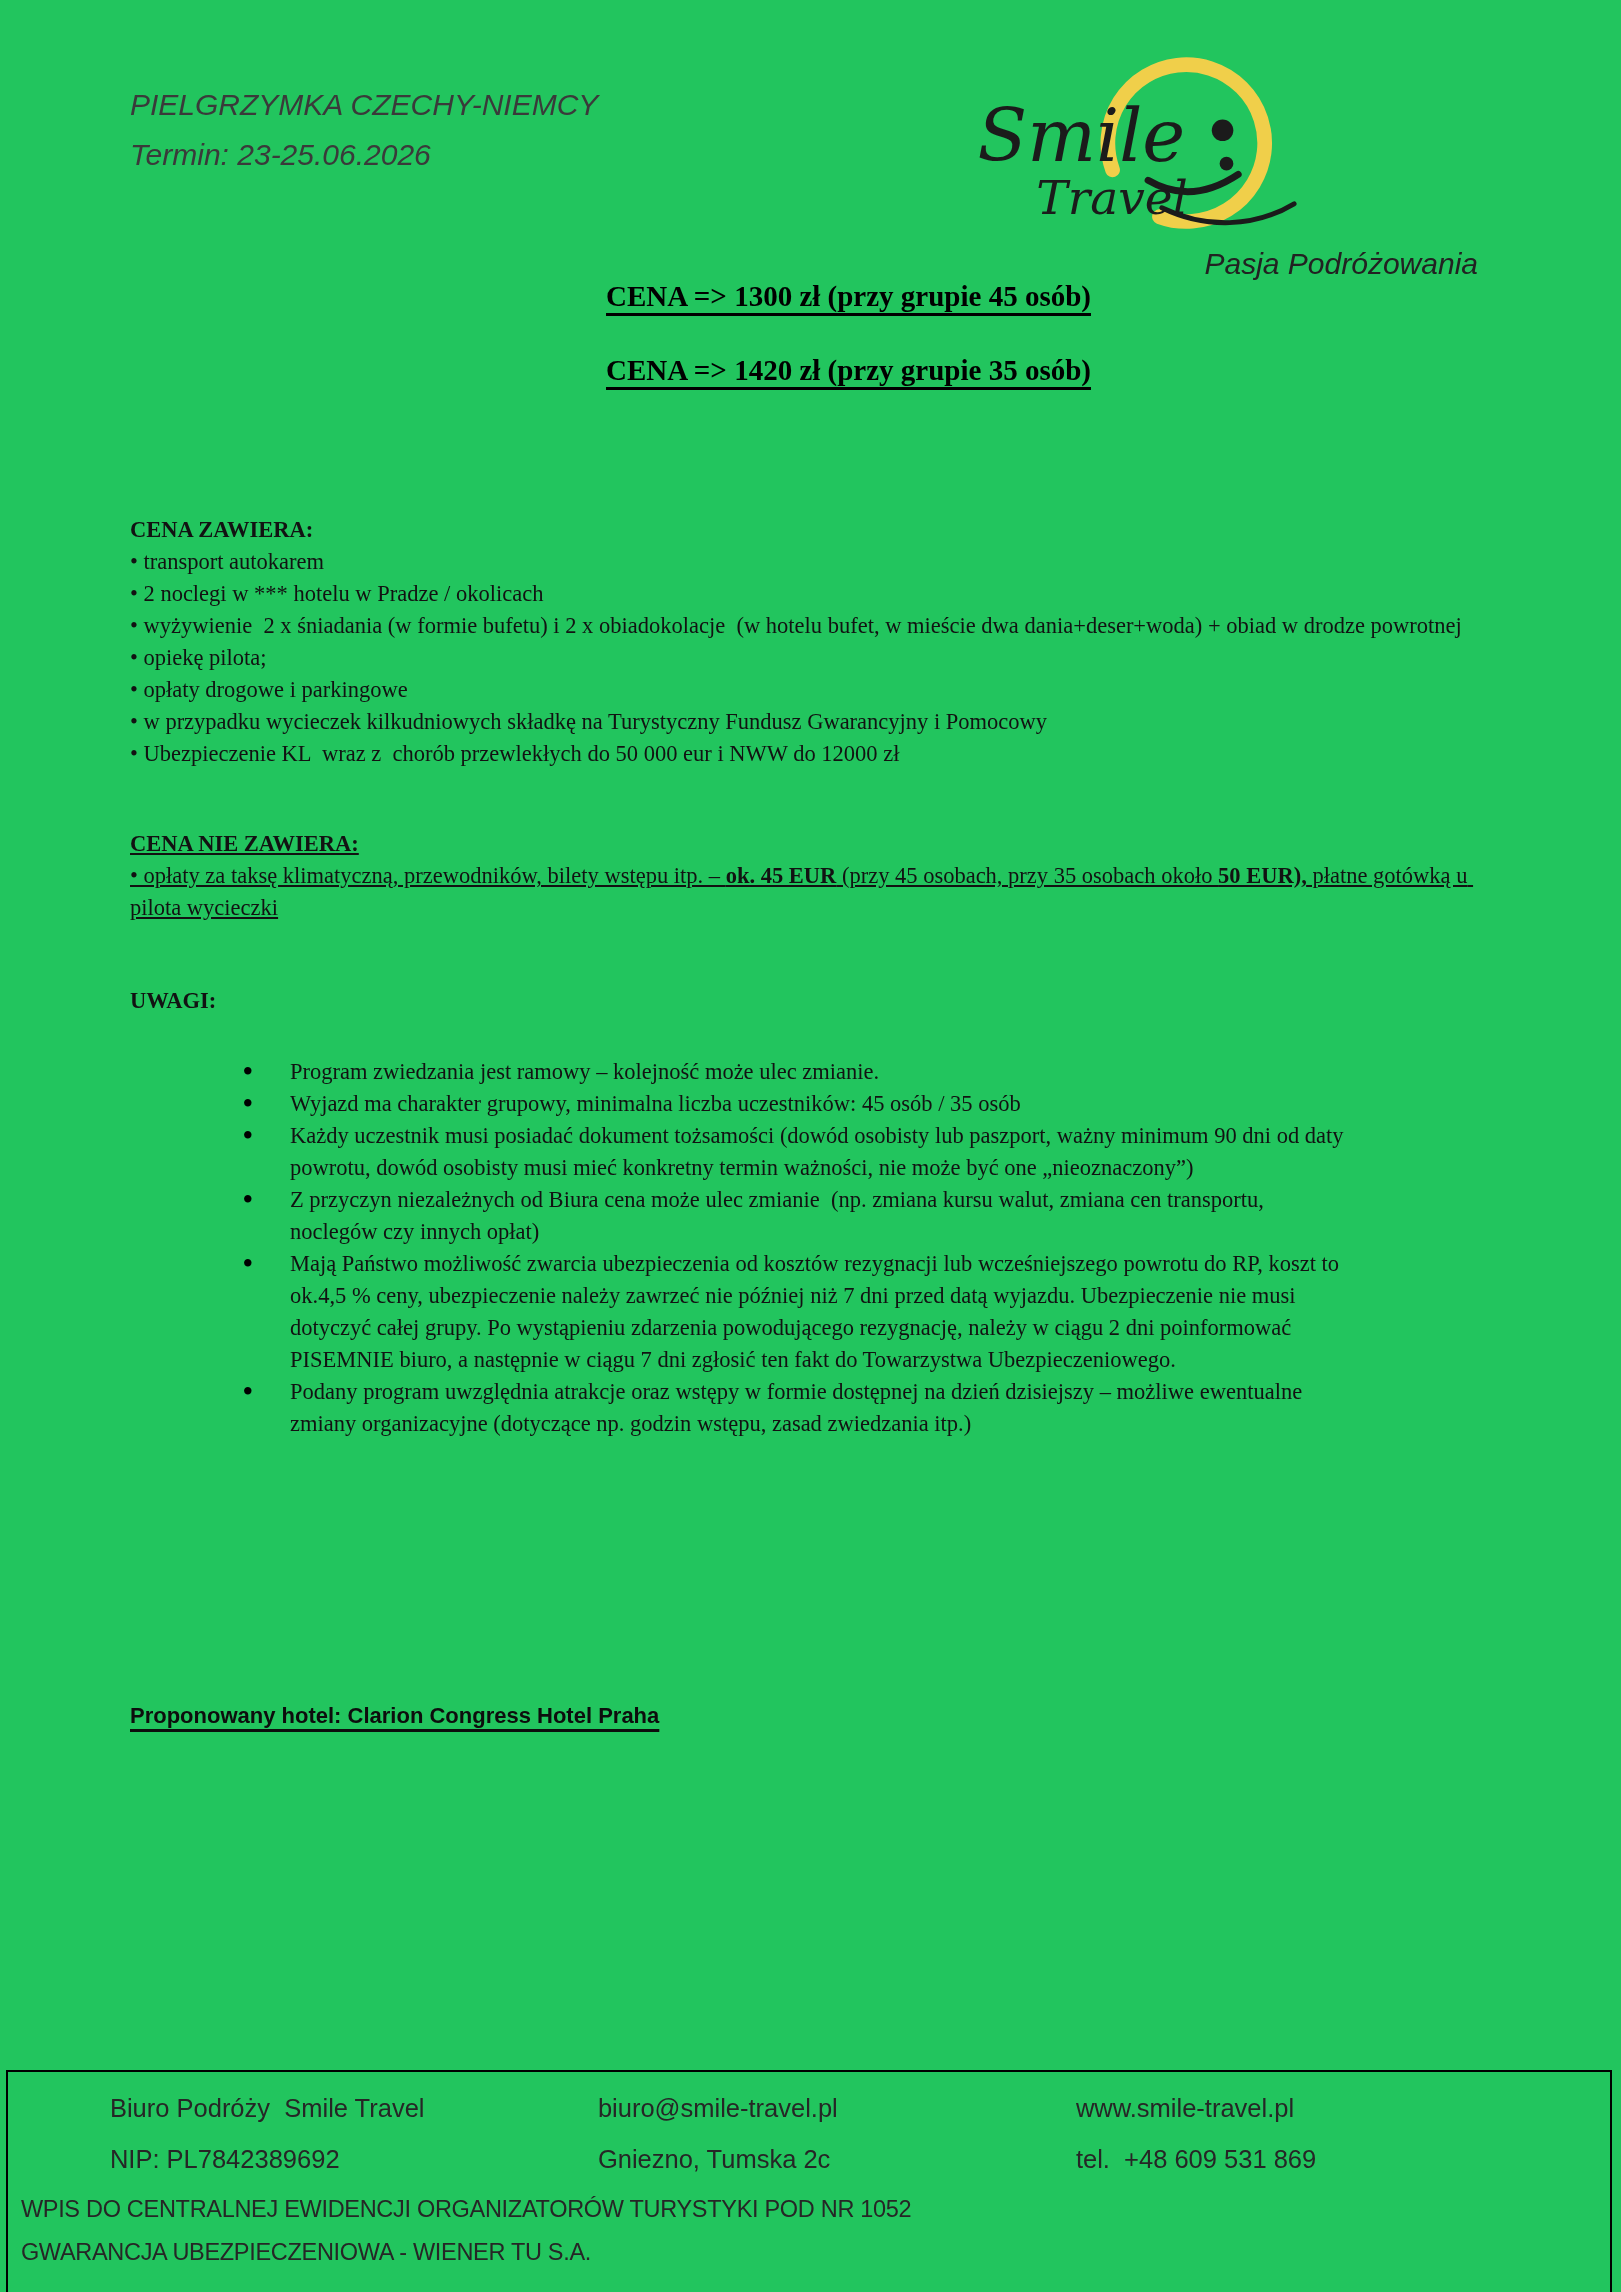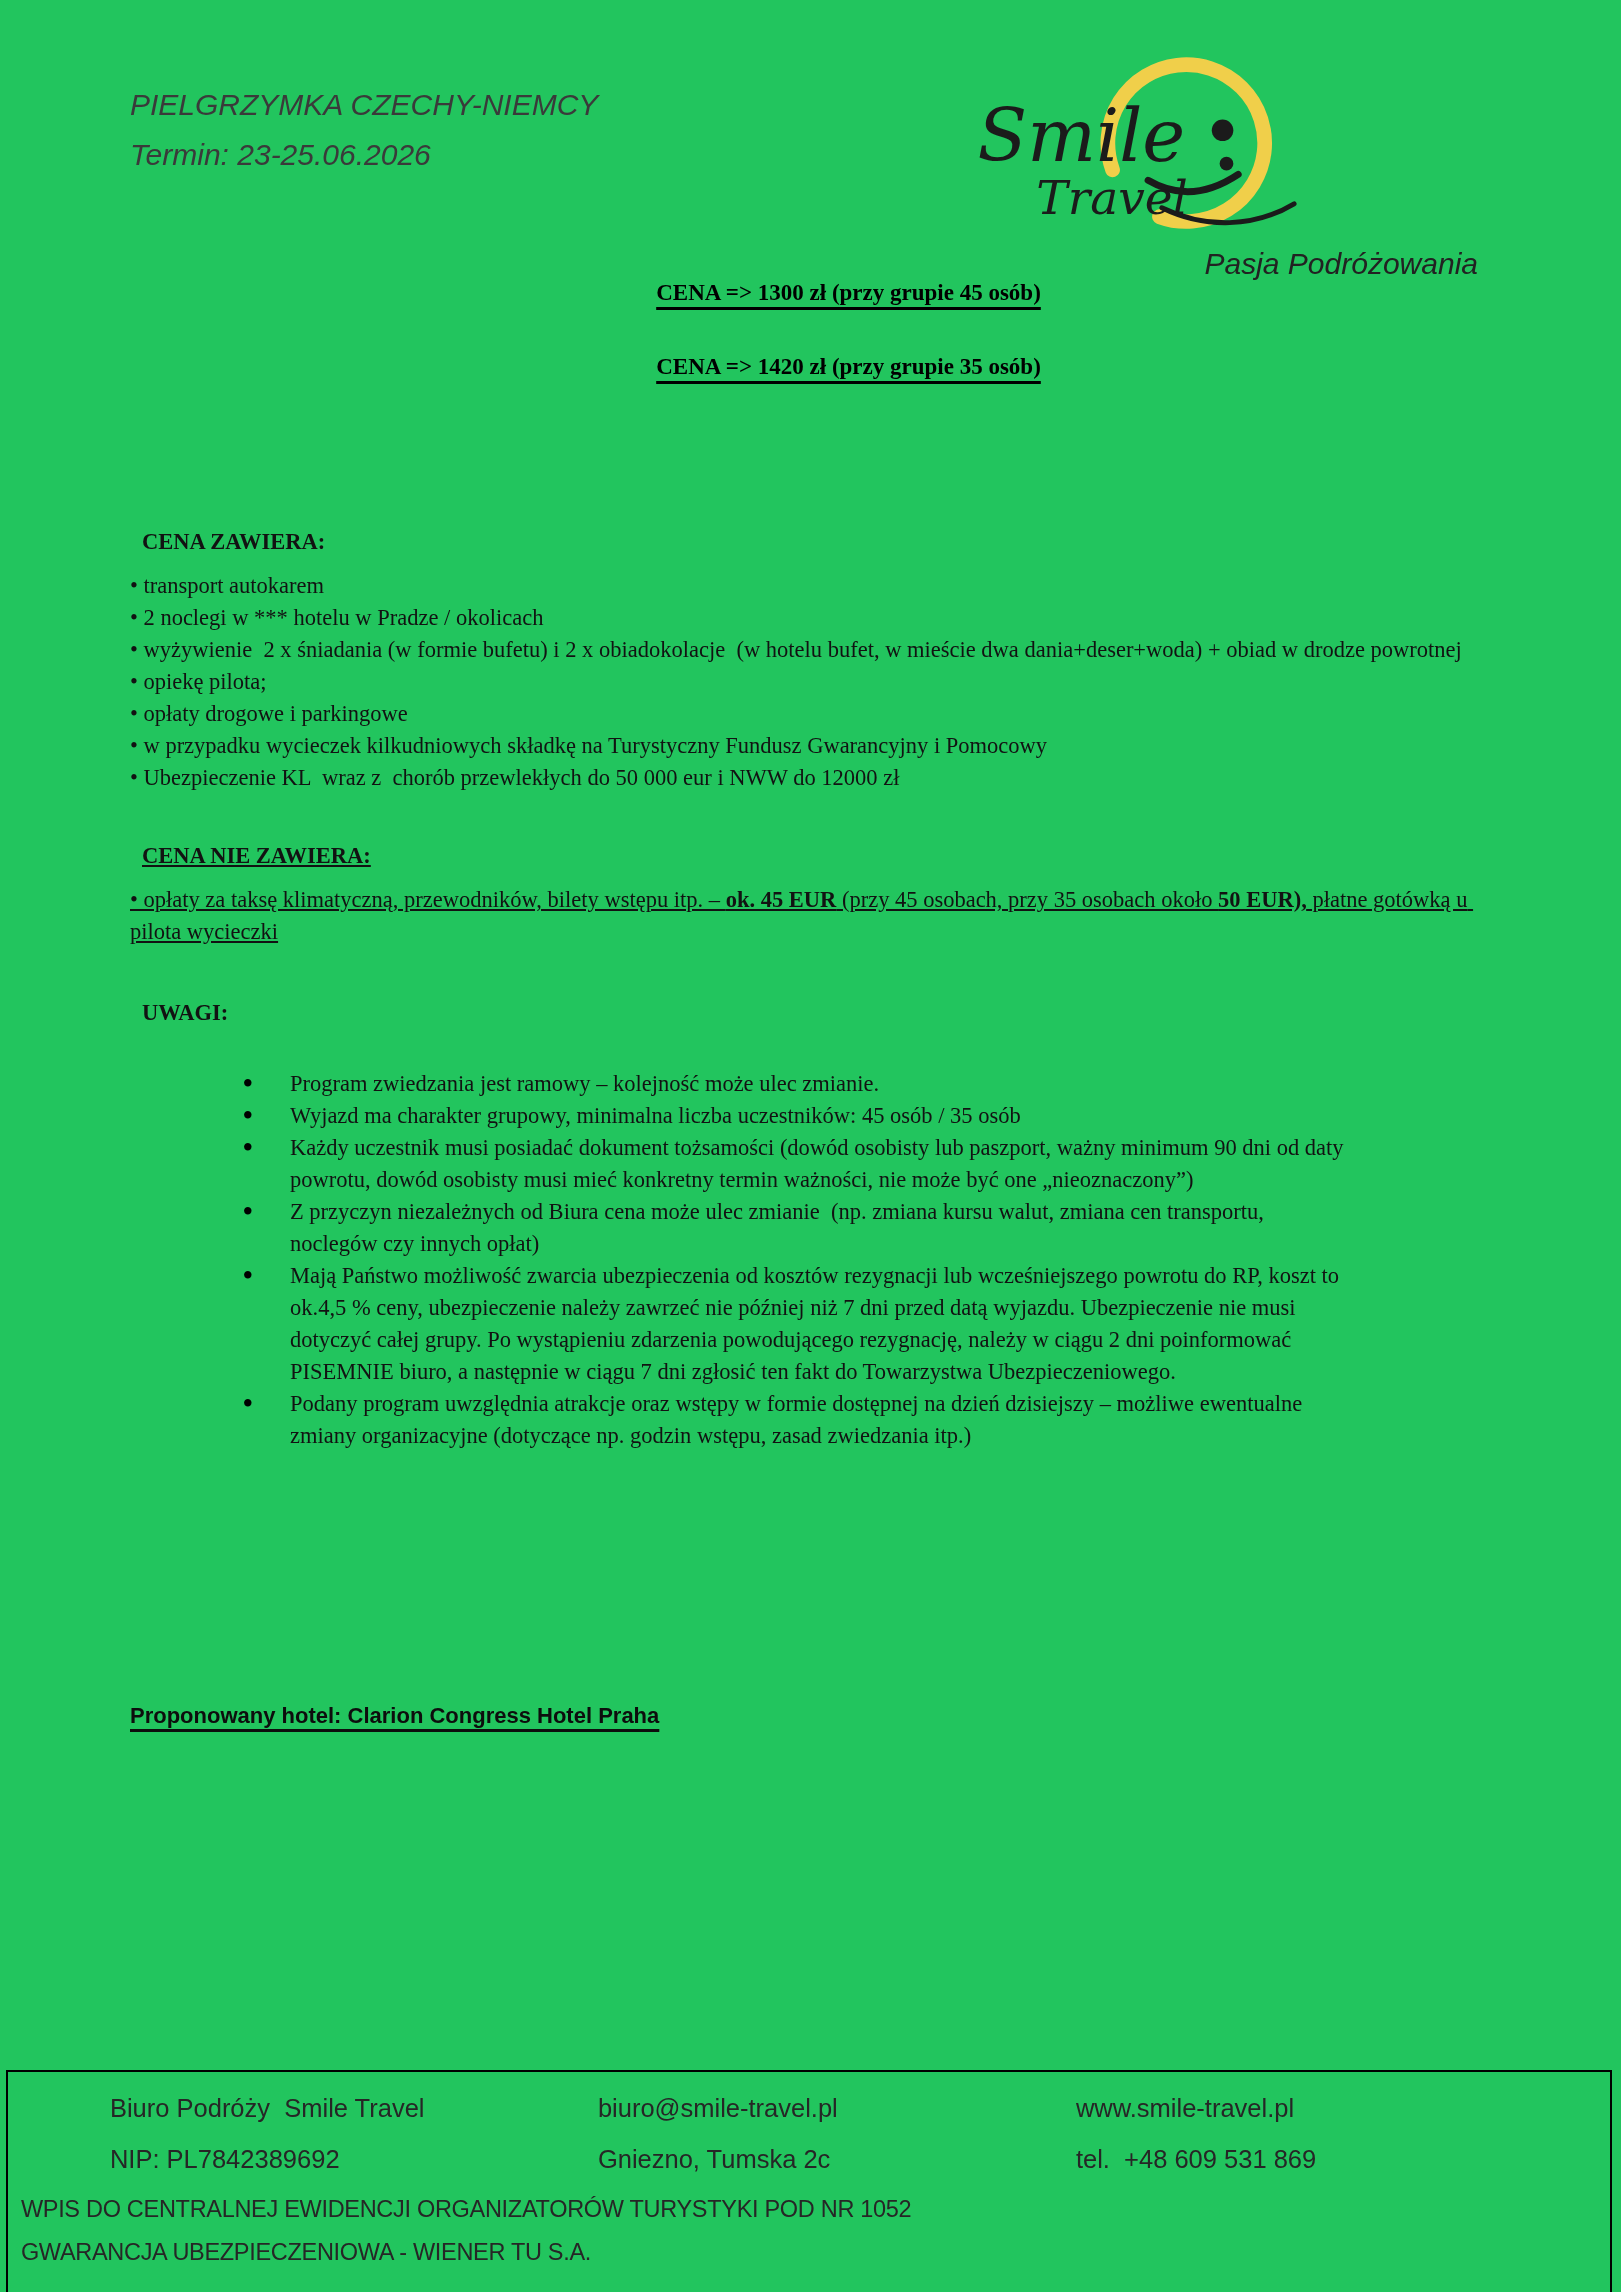--- a/index.html
+++ b/index.html
@@ -27,33 +27,33 @@
   .tagline{
     position:absolute;top:247px;right:143px;
     font-family:"Liberation Sans", sans-serif;
     font-style:italic;font-size:30px;color:#222;
   }
   
   .price-line{
     position:absolute;left:0;width:100%;
     box-sizing:border-box;padding-left:76px;
     text-align:center;
-    font-weight:700;font-size:23px;color:#000;
+    font-weight:700;font-size:29px;color:#000;
     text-decoration:underline;
     text-decoration-thickness:2.9px;
     text-underline-offset:6.9px;
   }
   .price-1{top:280px;}
   .price-2{top:354px;}
   
   .sec{position:absolute;left:130px;font-size:22.5px;line-height:32px;color:#121212;}
   .includes{top:514px;width:1353px;}
   .excludes{top:828px;width:1367px;text-decoration:underline;}
   .notes{top:985px;width:1372px;}
-  .sec-heading{font-weight:700;margin:12px;}
+  .sec-heading{font-weight:700;margin:0;}
   .body-line{margin:0;white-space:pre-wrap;}
   .b{font-weight:700;}
   .notes-list{margin:39px 0 0 0;padding:0 0 0 160px;list-style:none;}
   .notes-list li{
     position:relative;margin:0;max-width:1059px;white-space:pre-wrap;
   }
   .notes-list li::before{
     content:"\2022";
     position:absolute;left:-47px;top:-1px;
     font-size:27.4px;font-weight:700;color:#000;

